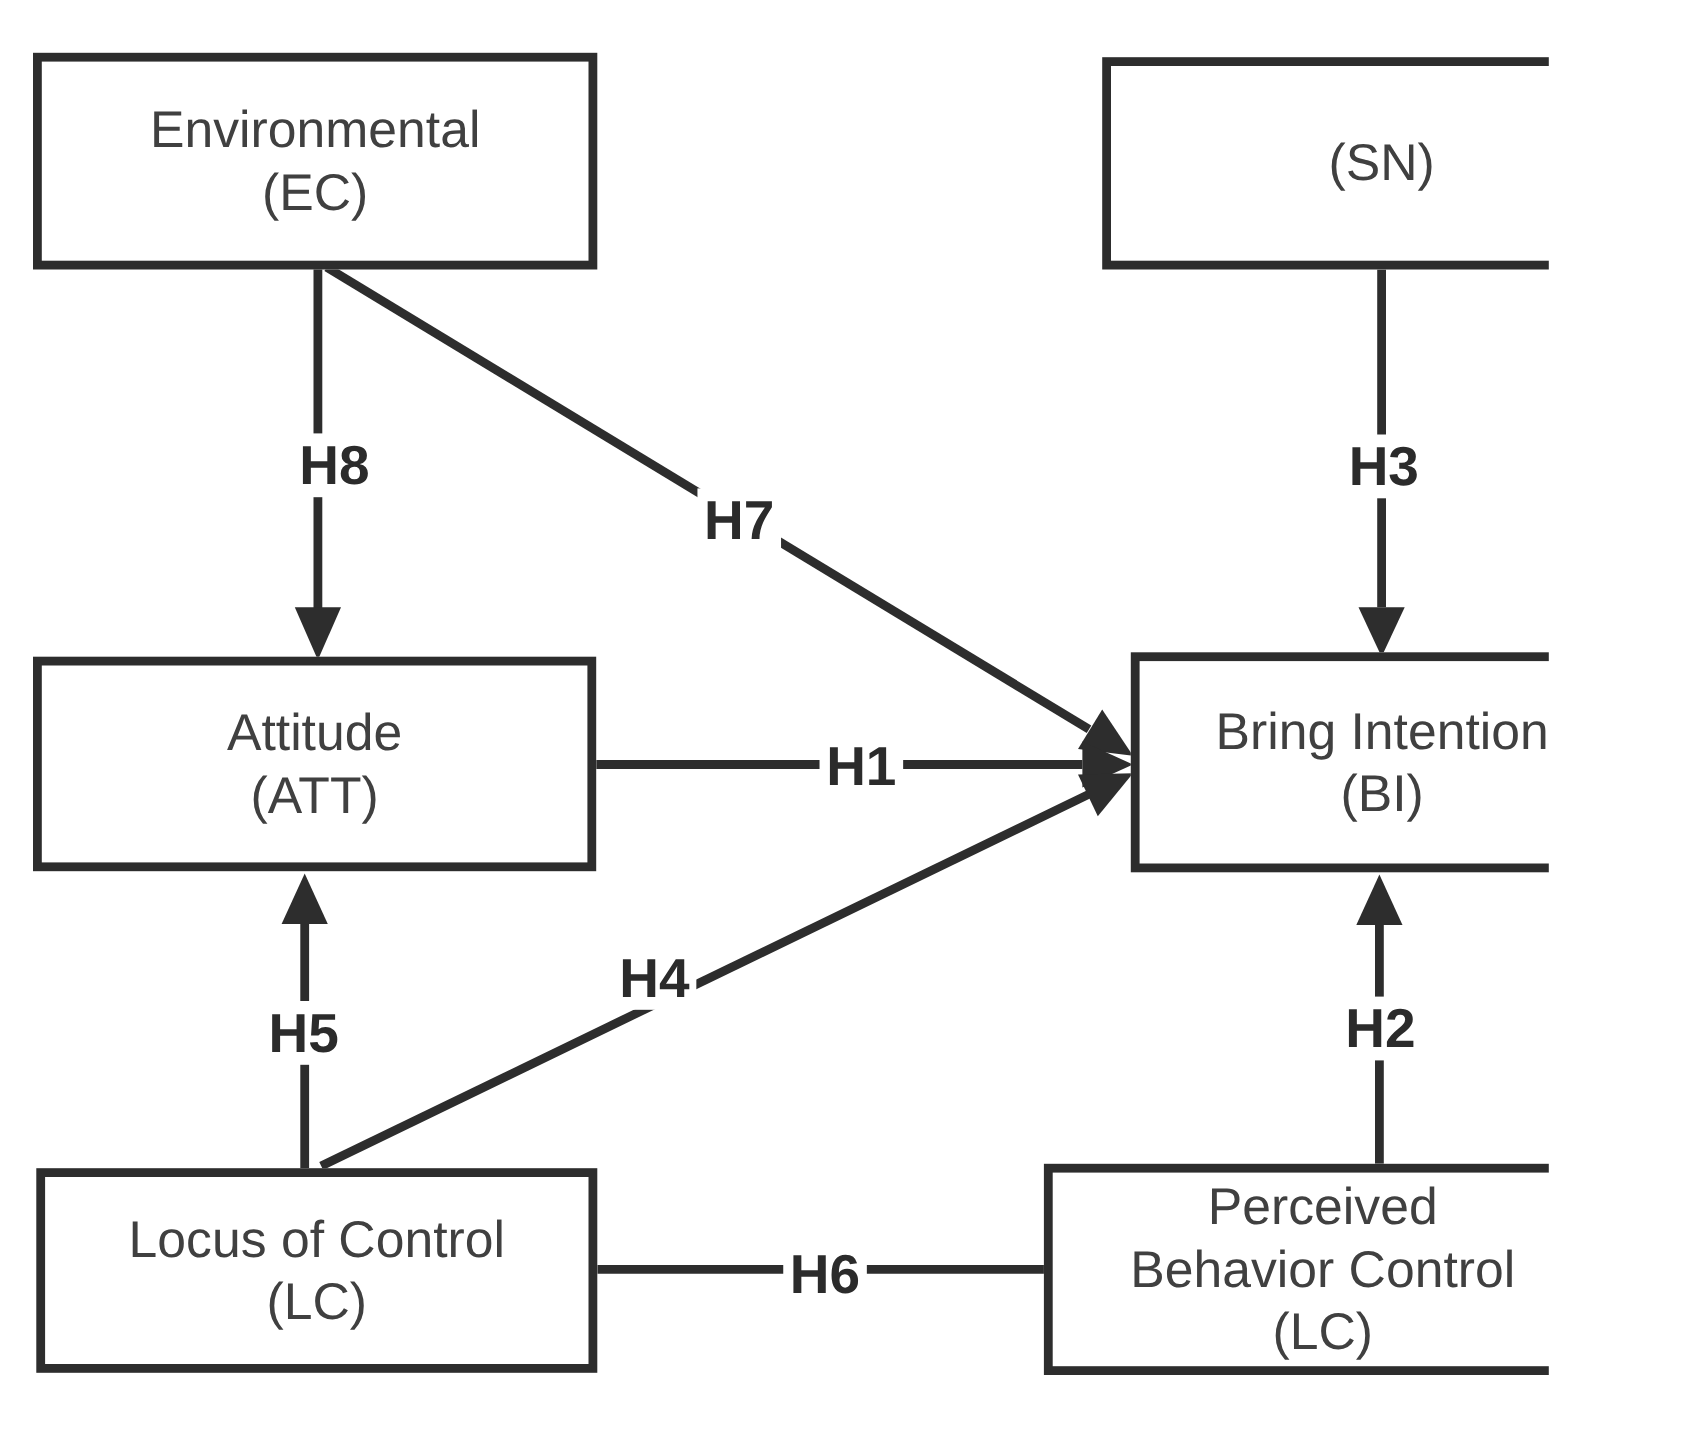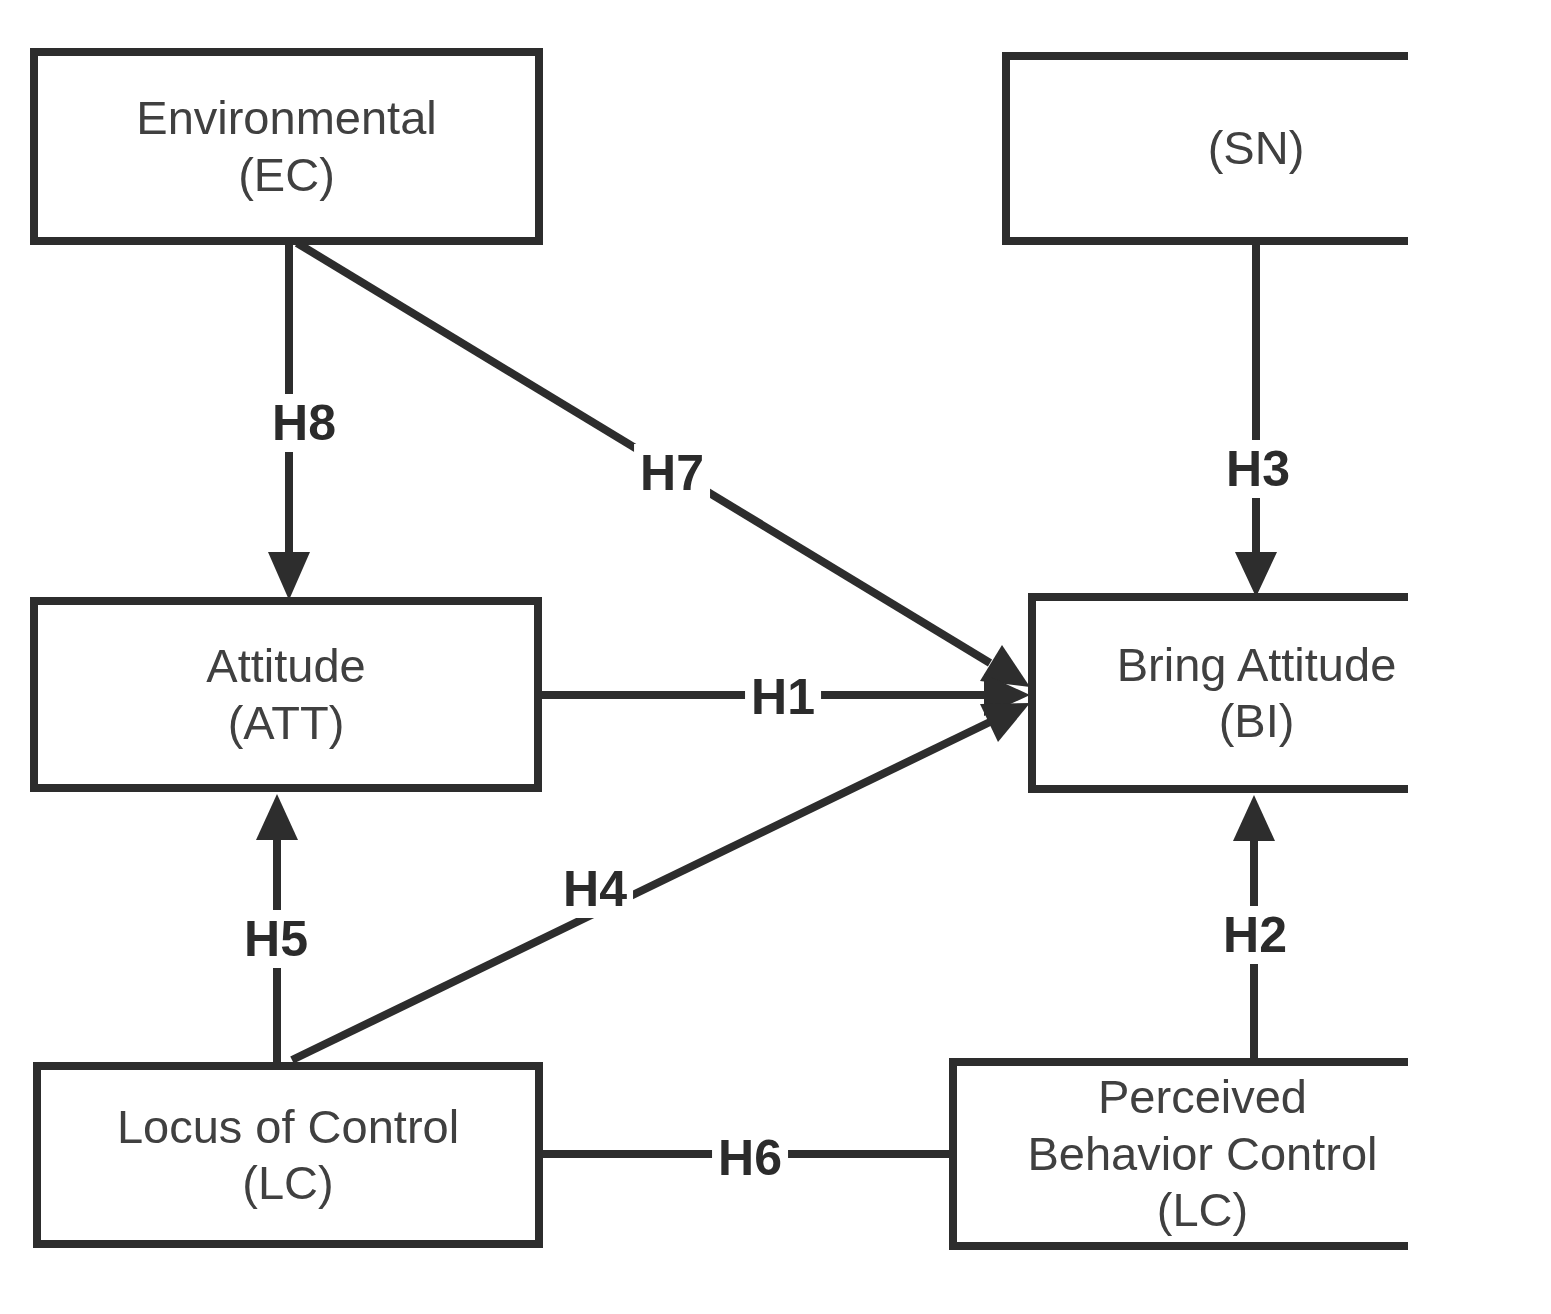--- a/index.html
+++ b/index.html
@@ -50,21 +50,21 @@
   #node-ec  { left: 30px;   top: 48px;   width: 513px; height: 197px; }
   #node-sn  { left: 1002px; top: 52px;   width: 508px; height: 193px; }
   #node-att { left: 30px;   top: 597px;  width: 512px; height: 195px; }
   #node-bi  { left: 1028px; top: 593px;  width: 457px; height: 200px; }
   #node-lc  { left: 33px;   top: 1062px; width: 510px; height: 186px; }
   #node-pbc { left: 949px; top: 1058px; width: 507px; height: 192px; }
 
   
   #label-h1 { left: 783px;  top: 697px;  }
   #label-h2 { left: 1255px; top: 935px;  }
-  #label-h3 { left: 1258px; top: 424px; margin-top: 45px;  }
+  #label-h3 { left: 1258px; top: 424px;  }
   #label-h4 { left: 595px;  top: 889px;  }
   #label-h5 { left: 276px;  top: 939px;  }
   #label-h6 { left: 750px;  top: 1158px; }
   #label-h7 { left: 632px;  top: 473px; margin-left: 40px;  }
   #label-h8 { left: 286px;  top: 423px; margin-left: 18px;  }
 </style>
 </head>
 <body>
 
 <div id="canvas">
@@ -104,21 +104,21 @@
   <div class="node" id="node-sn">
     <div>(SN)</div>
   </div>
 
   <div class="node" id="node-att">
     <div>Attitude</div>
     <div>(ATT)</div>
   </div>
 
   <div class="node" id="node-bi">
-    <div>Bring Attitude</div>
+    <div>Bring Intention</div>
     <div>(BI)</div>
   </div>
 
   <div class="node" id="node-lc">
     <div>Locus of Control</div>
     <div>(LC)</div>
   </div>
 
   <div class="node" id="node-pbc">
     <div>Perceived</div>

